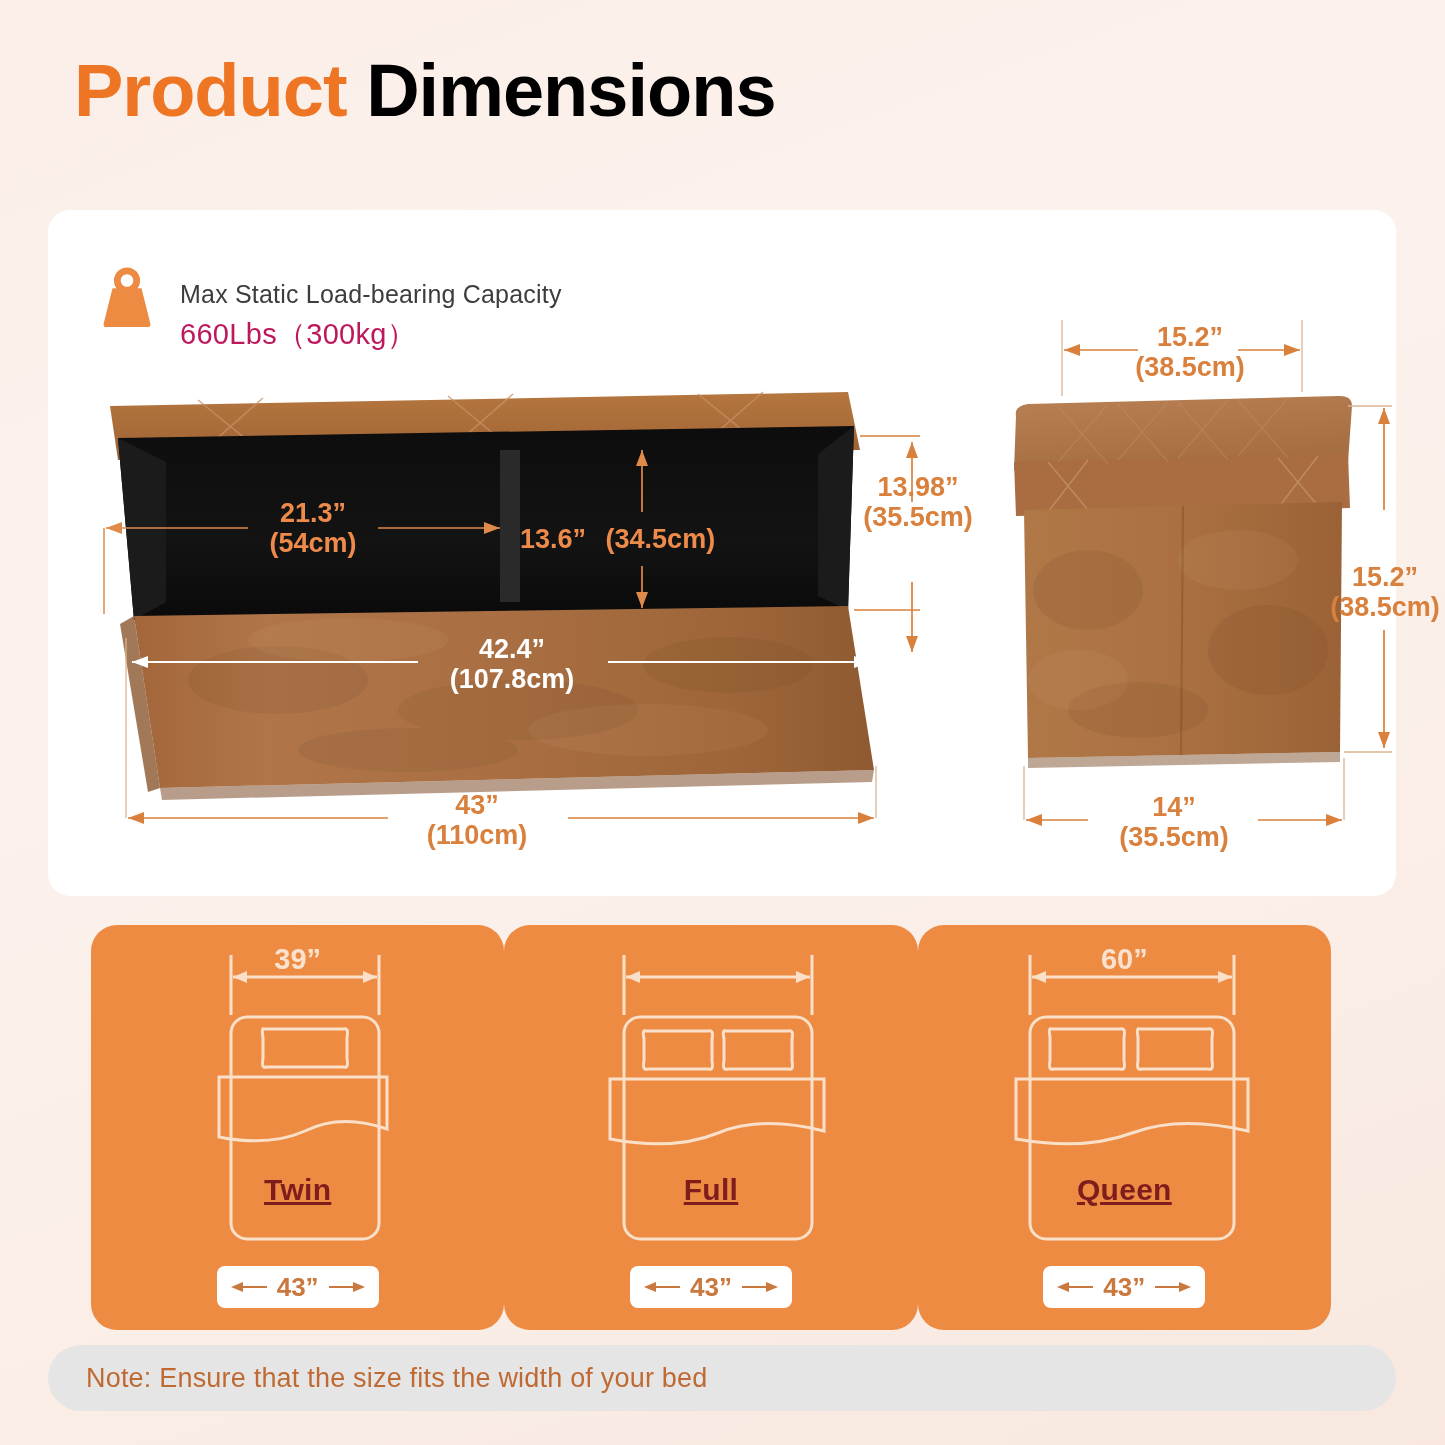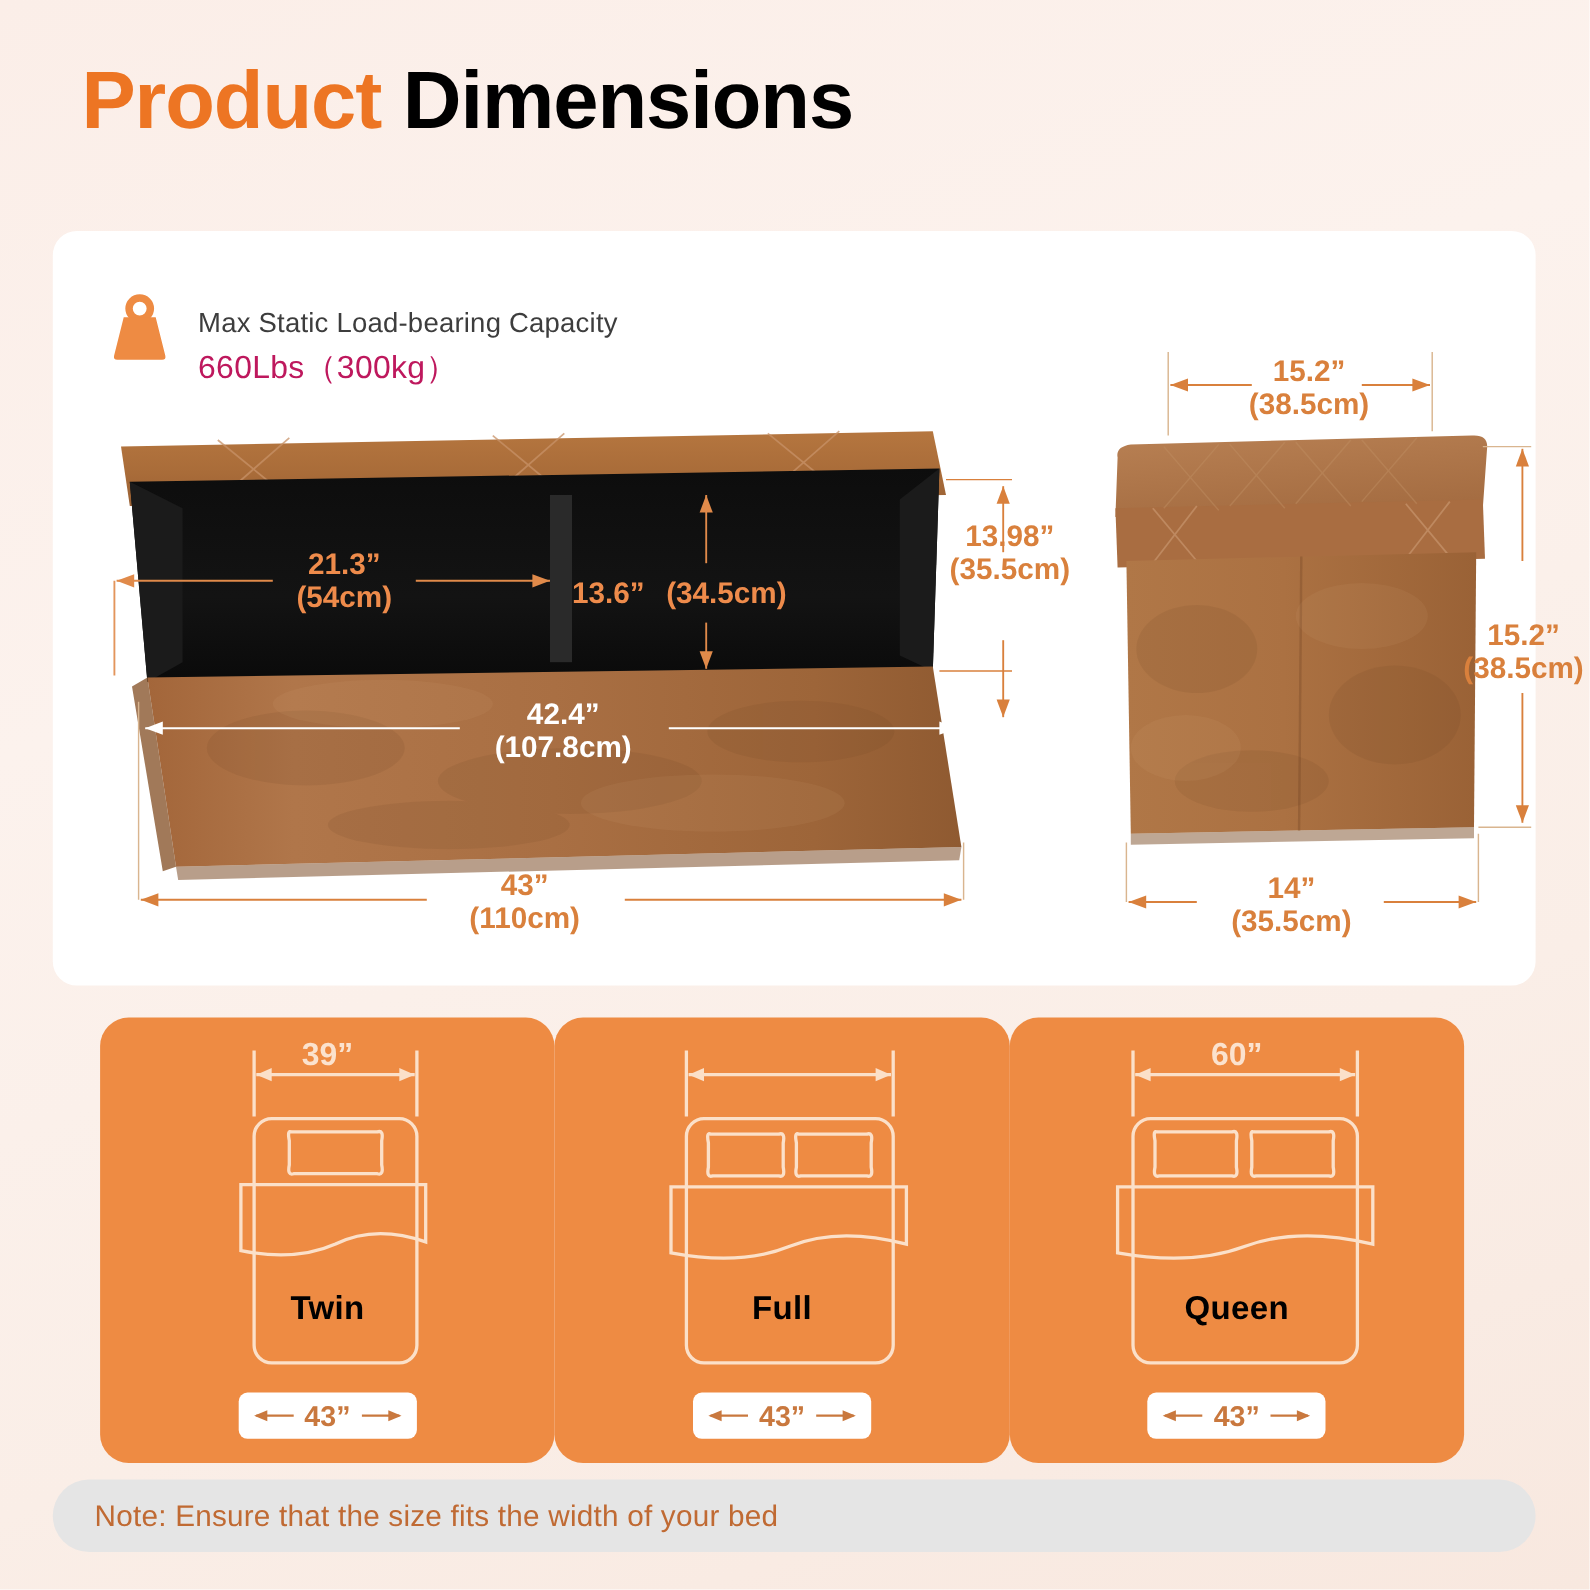--- a/index.html
+++ b/index.html
@@ -88,24 +88,25 @@
     border-radius: 26px;
     position: relative;
     overflow: visible;
   }
   .bed-svg { position: absolute; left: 0; top: 0; }
   .bed-label {
     position: absolute;
     width: 100%;
     text-align: center;
     top: 248px;
-    color: #000000;
+    color: #7f1d1d;
     font-size: 30px;
     font-weight: 800;
     letter-spacing: 0.3px;
+    text-decoration: underline;
   }
   .top-dim {
     position: absolute;
     width: 100%;
     text-align: center;
     top: 18px;
     color: #FBE2CE;
     font-size: 29px;
     font-weight: 700;
   }

